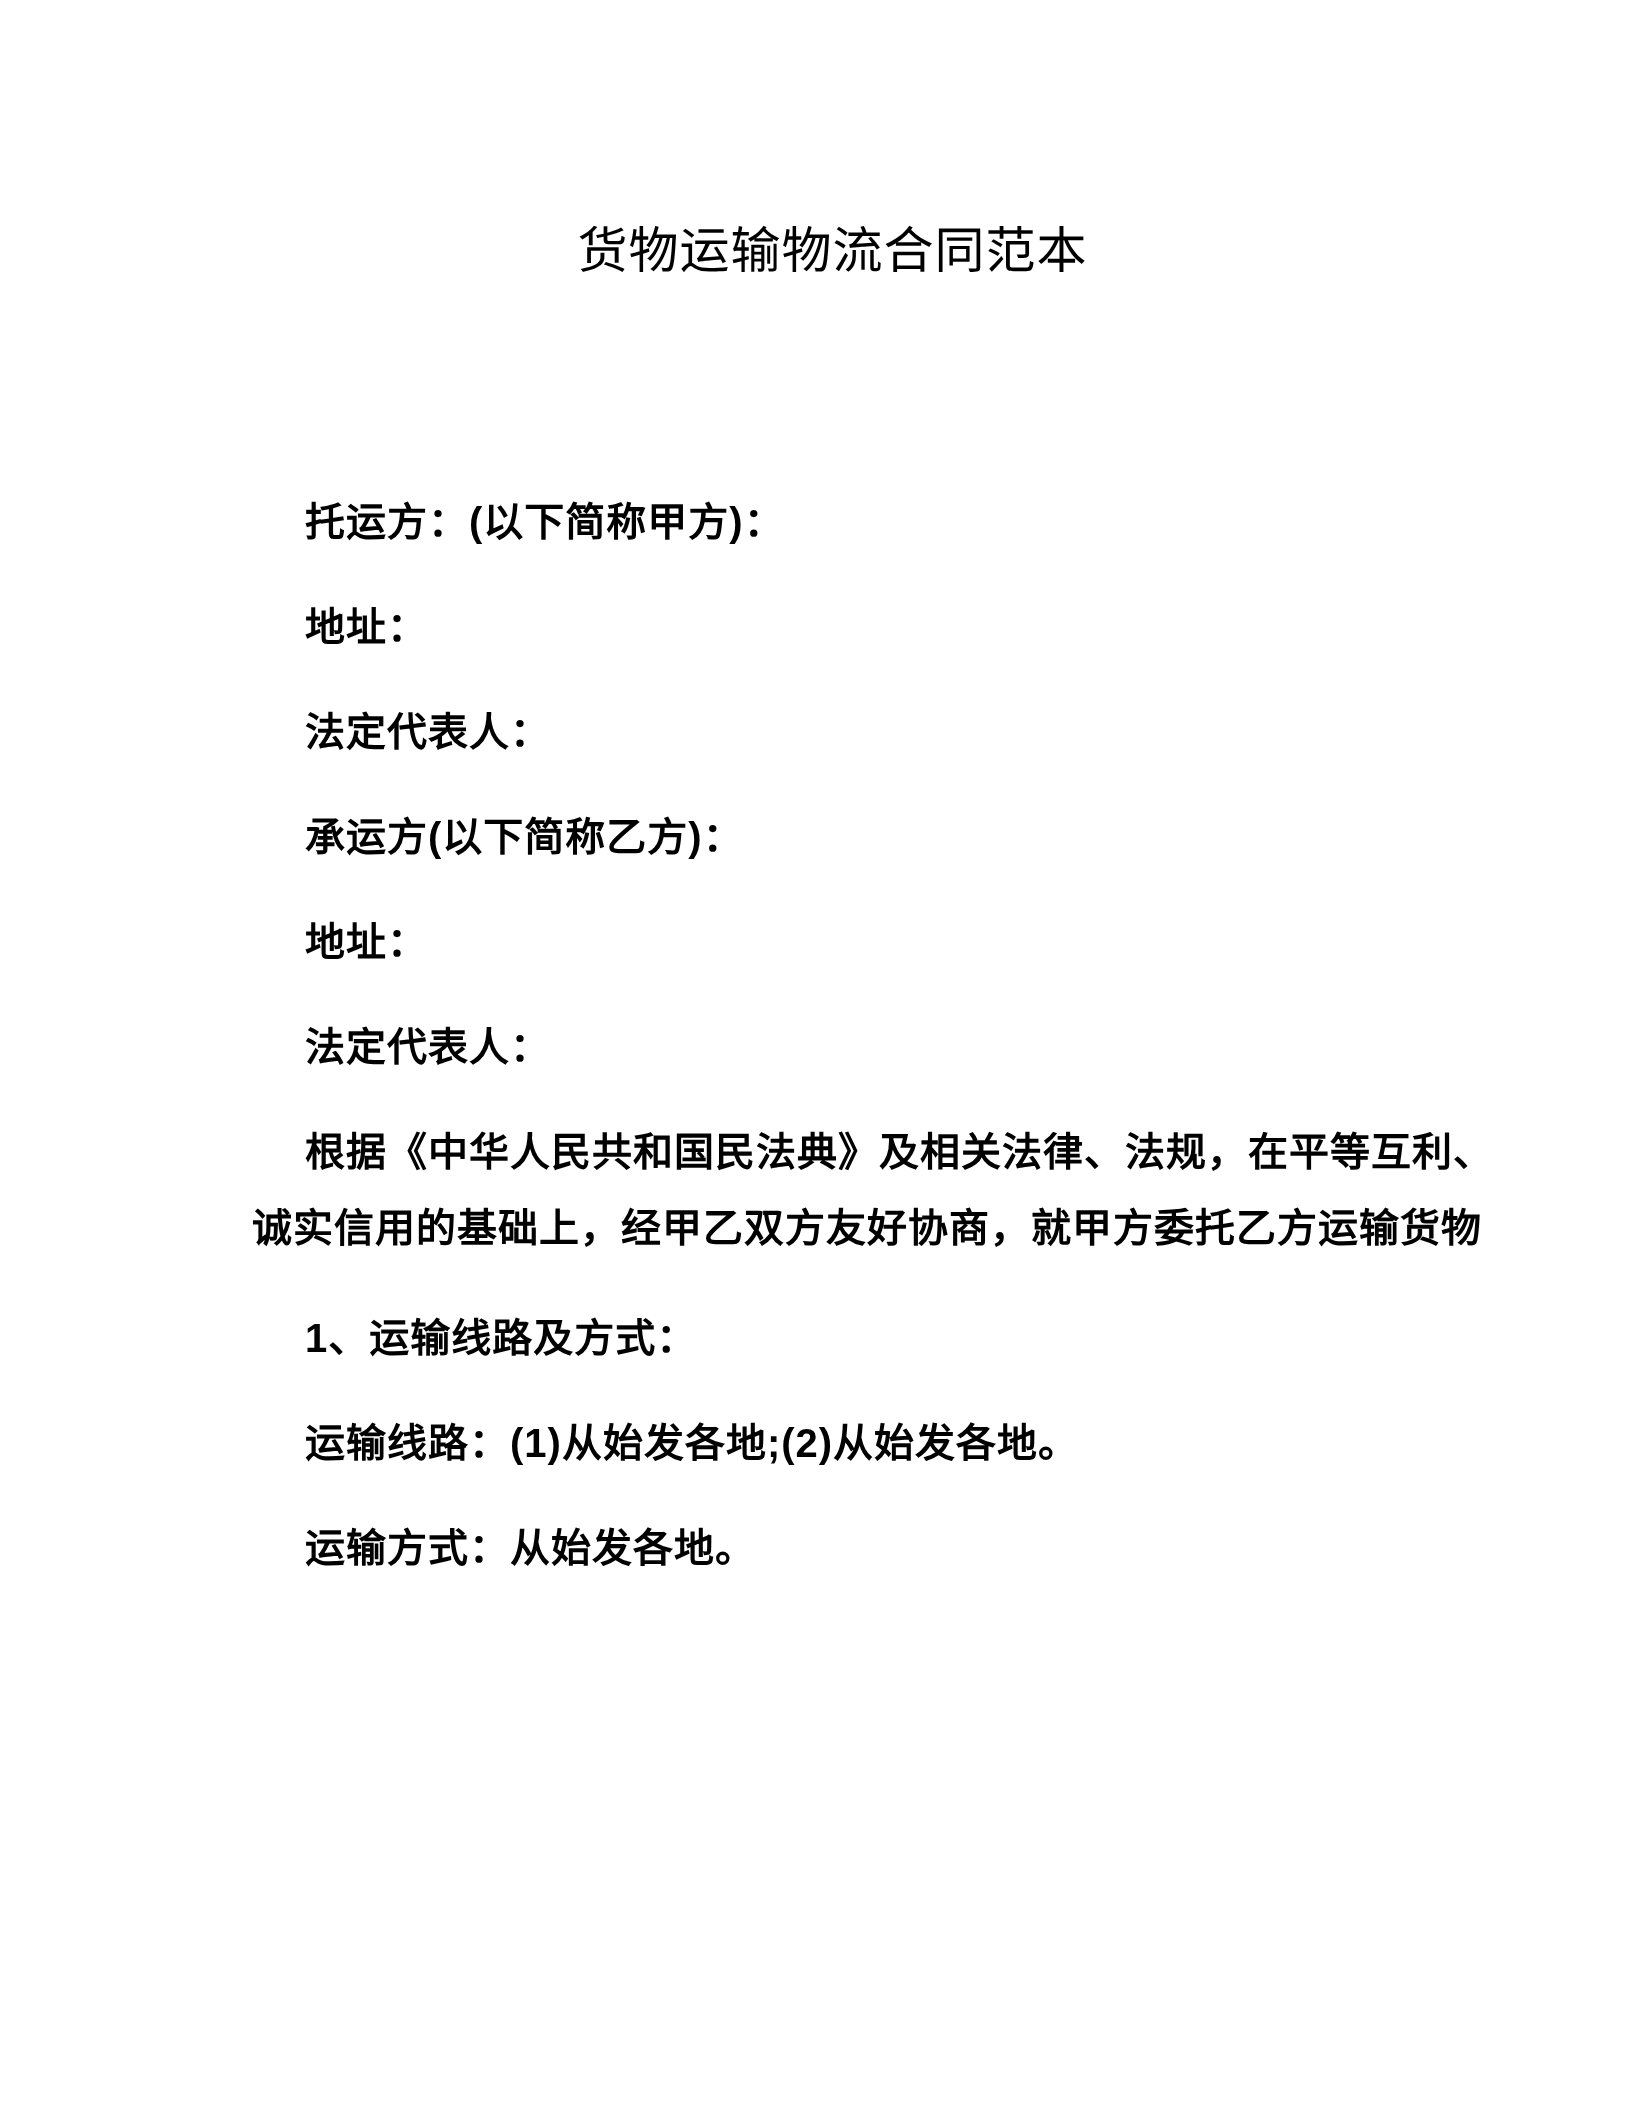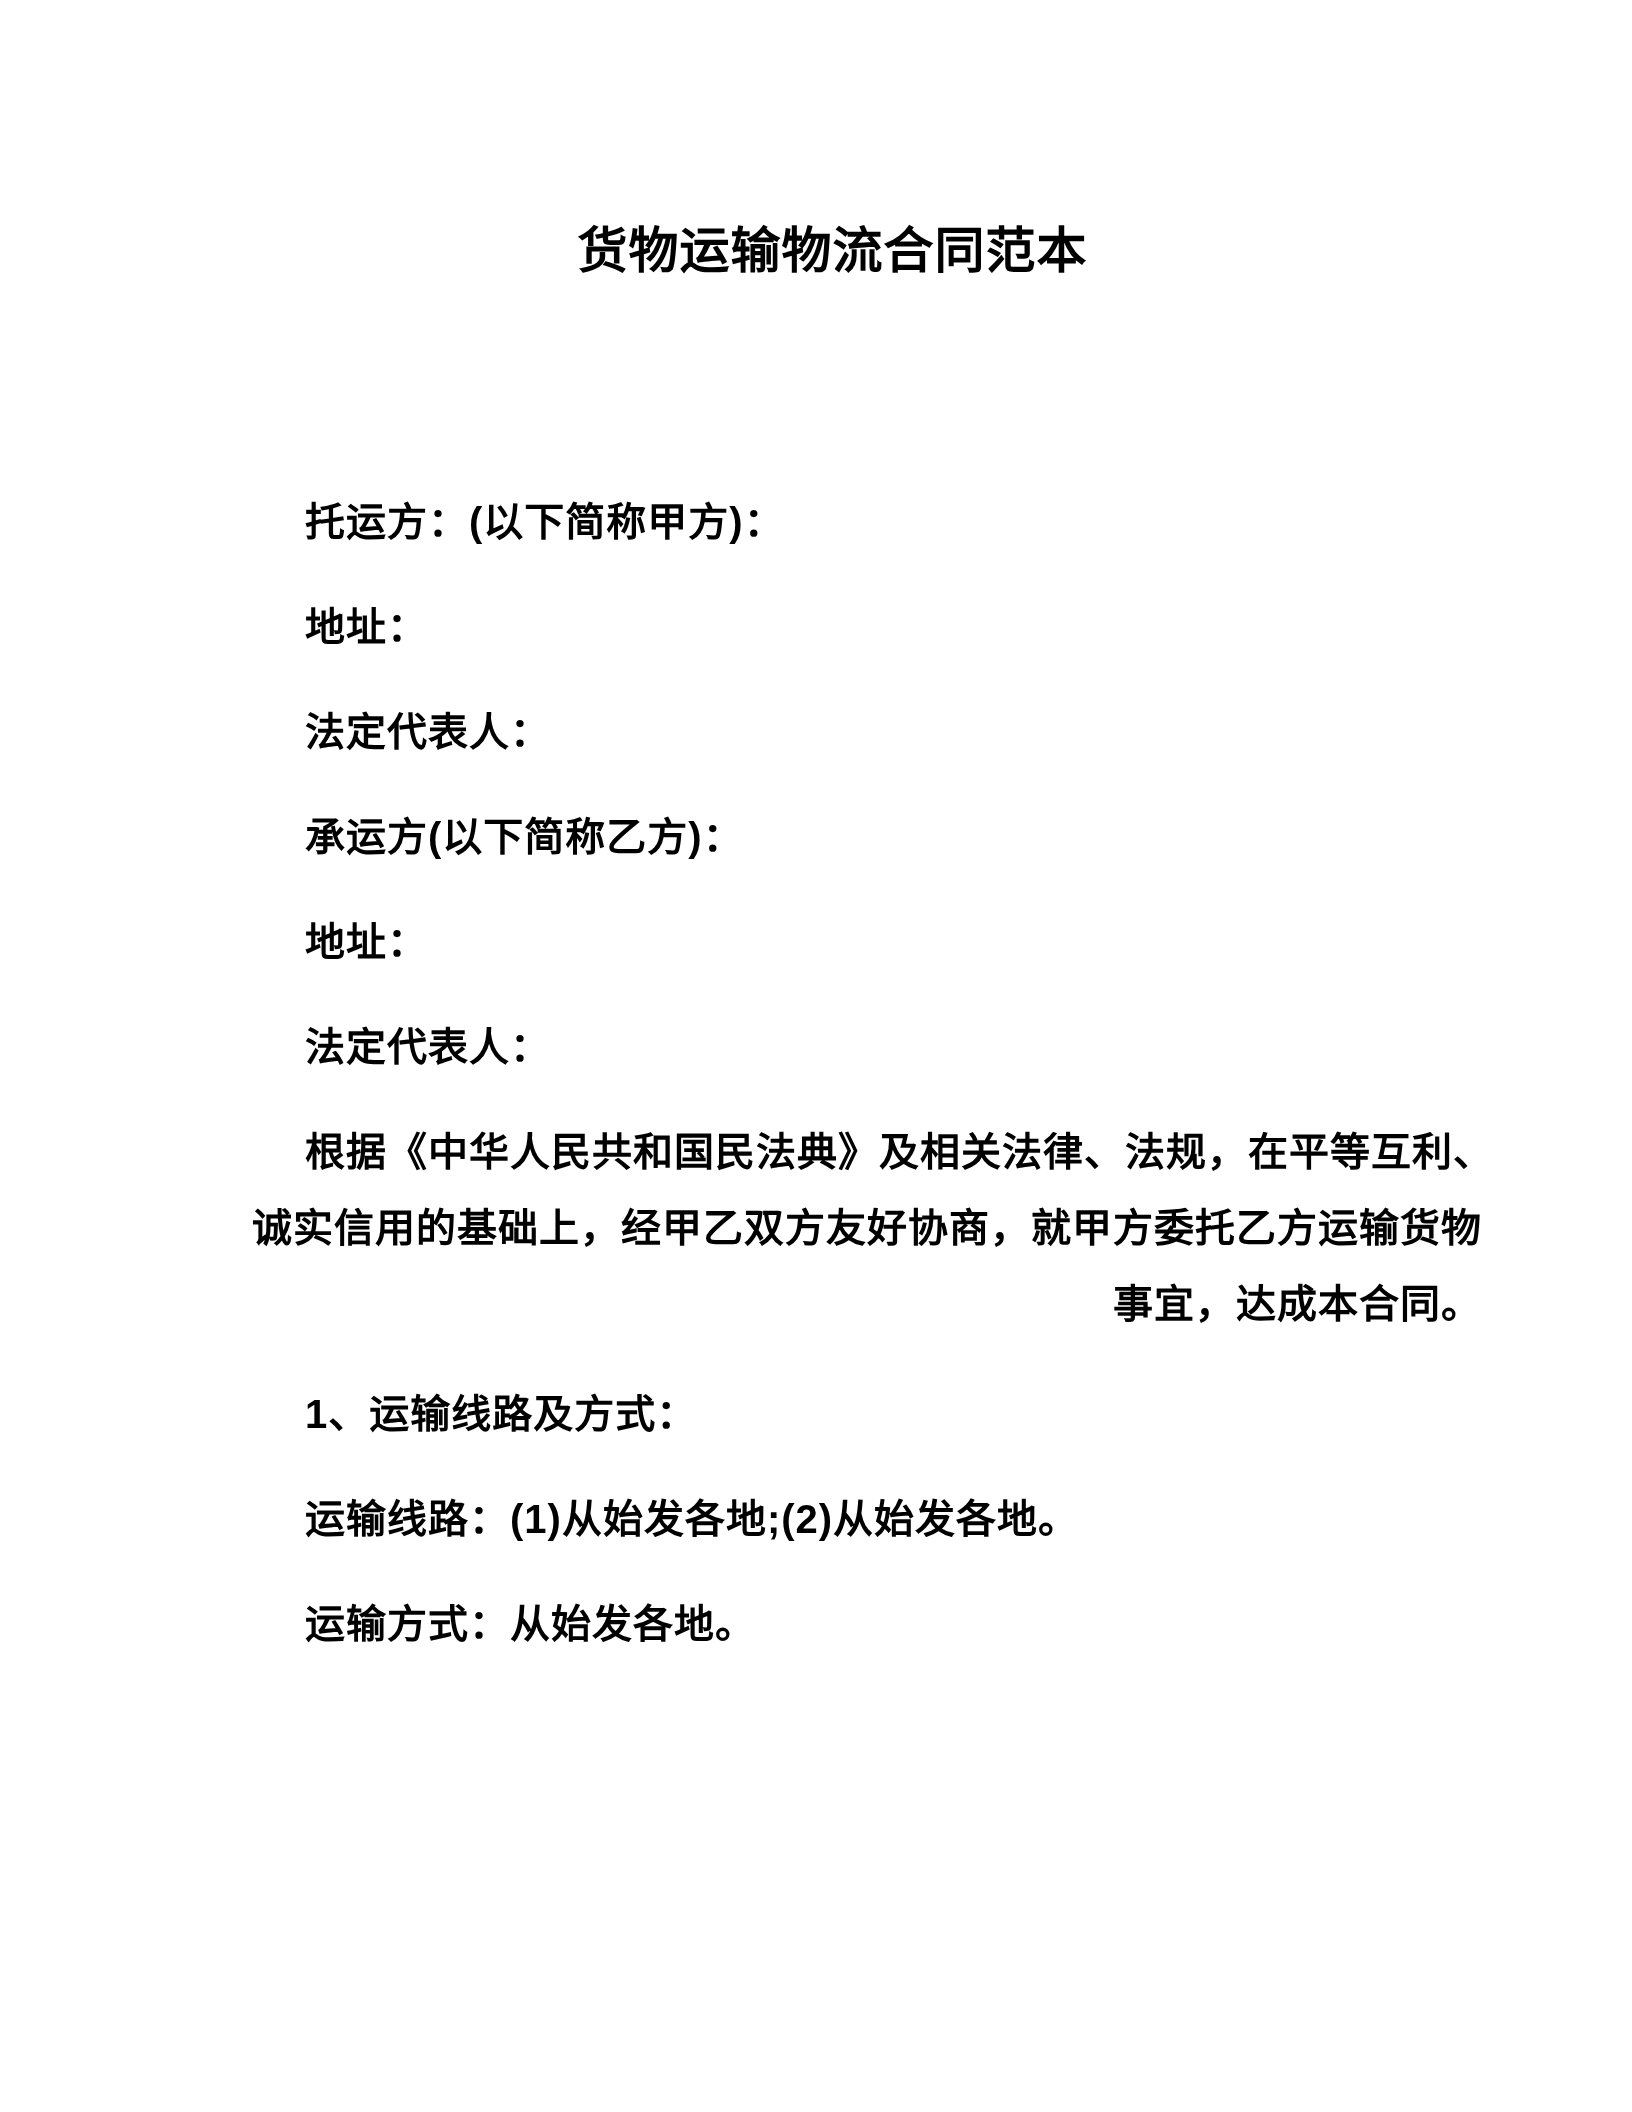--- a/index.html
+++ b/index.html
@@ -21,21 +21,21 @@
     height: 2112px;
     padding: 0 150px 0 183px;
     background: #ffffff;
   }
   .title {
     margin: 0;
     padding-top: 222px;
     margin-bottom: 204px;
     font-size: 50px;
     line-height: 58px;
-    font-weight: 700;
+    font-weight: 400;
     text-align: center;
     letter-spacing: 1px;
   }
   .para {
     font-size: 40px;
     line-height: 76px;
     margin: 0 0 29px 0;
     font-weight: 700;
     letter-spacing: 1px;
     white-space: nowrap;
@@ -73,21 +73,20 @@
 
   <div class="para indent">承运方(以下简称乙方)：</div>
 
   <div class="para indent">地址：</div>
 
   <div class="para indent">法定代表人：</div>
 
   <div class="intro">
     <div class="line indent">根据《中华人民共和国民法典》及相关法律、法规，在平等互利、</div>
     <div class="line">诚实信用的基础上，经甲乙双方友好协商，就甲方委托乙方运输货物</div>
-    <div class="line">事宜，达成本合同。</div>
   </div>
 
 
   <div class="para indent">1、运输线路及方式：</div>
 
   <div class="para indent">运输线路：(1)从始发各地;(2)从始发各地。</div>
 
   <div class="para indent">运输方式：从始发各地。</div>
 
 

